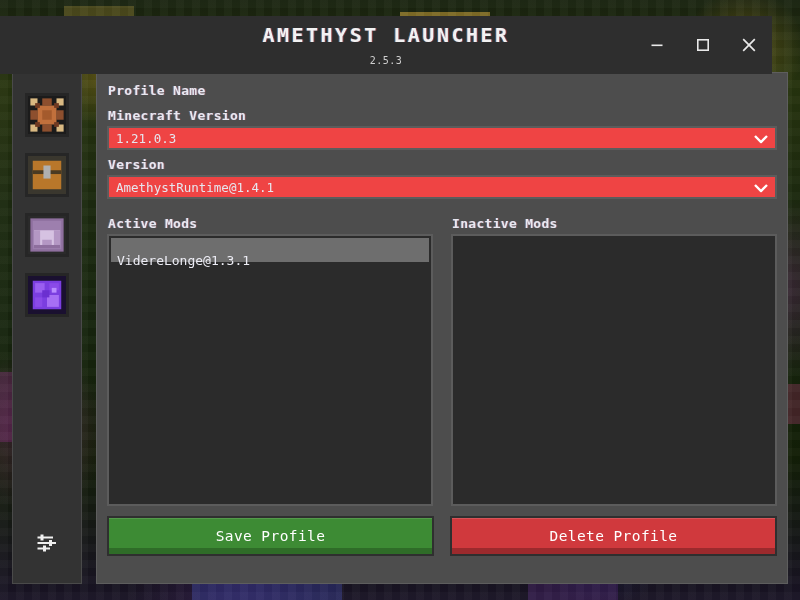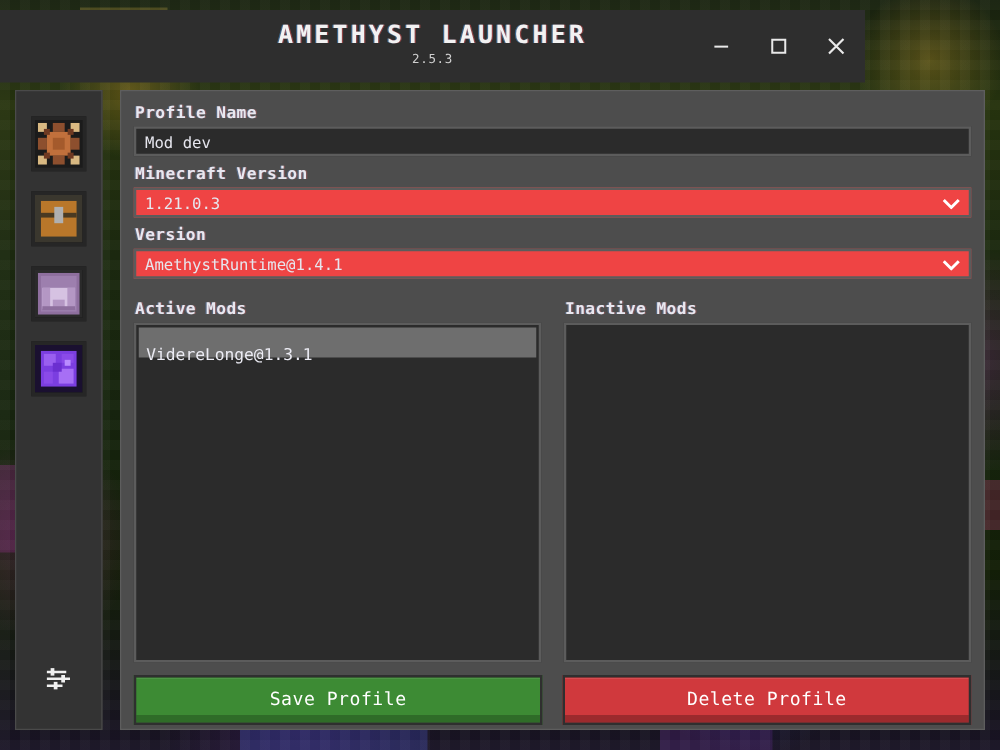--- a/index.html
+++ b/index.html
@@ -42,42 +42,42 @@
     background-image:
       repeating-linear-gradient(90deg, rgba(255,255,255,.045) 0 8px, rgba(0,0,0,.055) 8px 16px),
       repeating-linear-gradient(0deg,  rgba(255,255,255,.035) 0 8px, rgba(0,0,0,.05)  8px 16px);
   }
   .bg-blobs { position:absolute; inset:0; }
   .blob { position:absolute; }
 
   
   .titlebar {
     position: absolute;
-    top: 8px; left: 0;
-    width: 692px;
+    top: 16px; left: 0;
+    width: 772px;
     height: 58px;
     background: #2e2e2e;
     z-index: 10;
   }
   .title-wrap {
     position: absolute;
     left: 0; right: 0; top: 7px;
     text-align: center;
     pointer-events: none;
   }
   .app-title {
     font-family: "DejaVu Sans Mono", monospace;
     font-size: 20px;
     font-weight: bold;
     letter-spacing: 2.5px;
     color: #f2f2f2;
     text-shadow: 1px 0 0 rgba(255,90,90,.45), -1px 0 0 rgba(80,170,255,.45);
   }
   .app-version {
-    margin-top: 3px;
+    margin-top: 8px;
     font-family: "DejaVu Sans Mono", monospace;
     font-size: 10px;
     letter-spacing: .5px;
     color: #cfcfcf;
   }
   .wincontrols {
     position: absolute;
     right: 0; top: 0;
     height: 58px;
     display: flex;
@@ -368,21 +368,20 @@
             <rect x="14" y="9" width="3" height="6" fill="#f0f0f0"></rect>
             <rect x="8" y="14.5" width="3" height="6" fill="#f0f0f0"></rect>
           </svg>
         </span>
       </div>
     </div>
 
     <div class="panel">
 
       <div class="field-label first">Profile Name</div>
-      <input class="text-input" type="text" value="Mod dev" style="">
 
       <div class="spacer-8"></div>
 
       <div class="field-label">Minecraft Version</div>
       <div class="select-wrap">
         <div class="select-box">
           <span>1.21.0.3</span>
         </div>
         <span class="chev">
           <svg width="14" height="9" viewBox="0 0 14 9">

